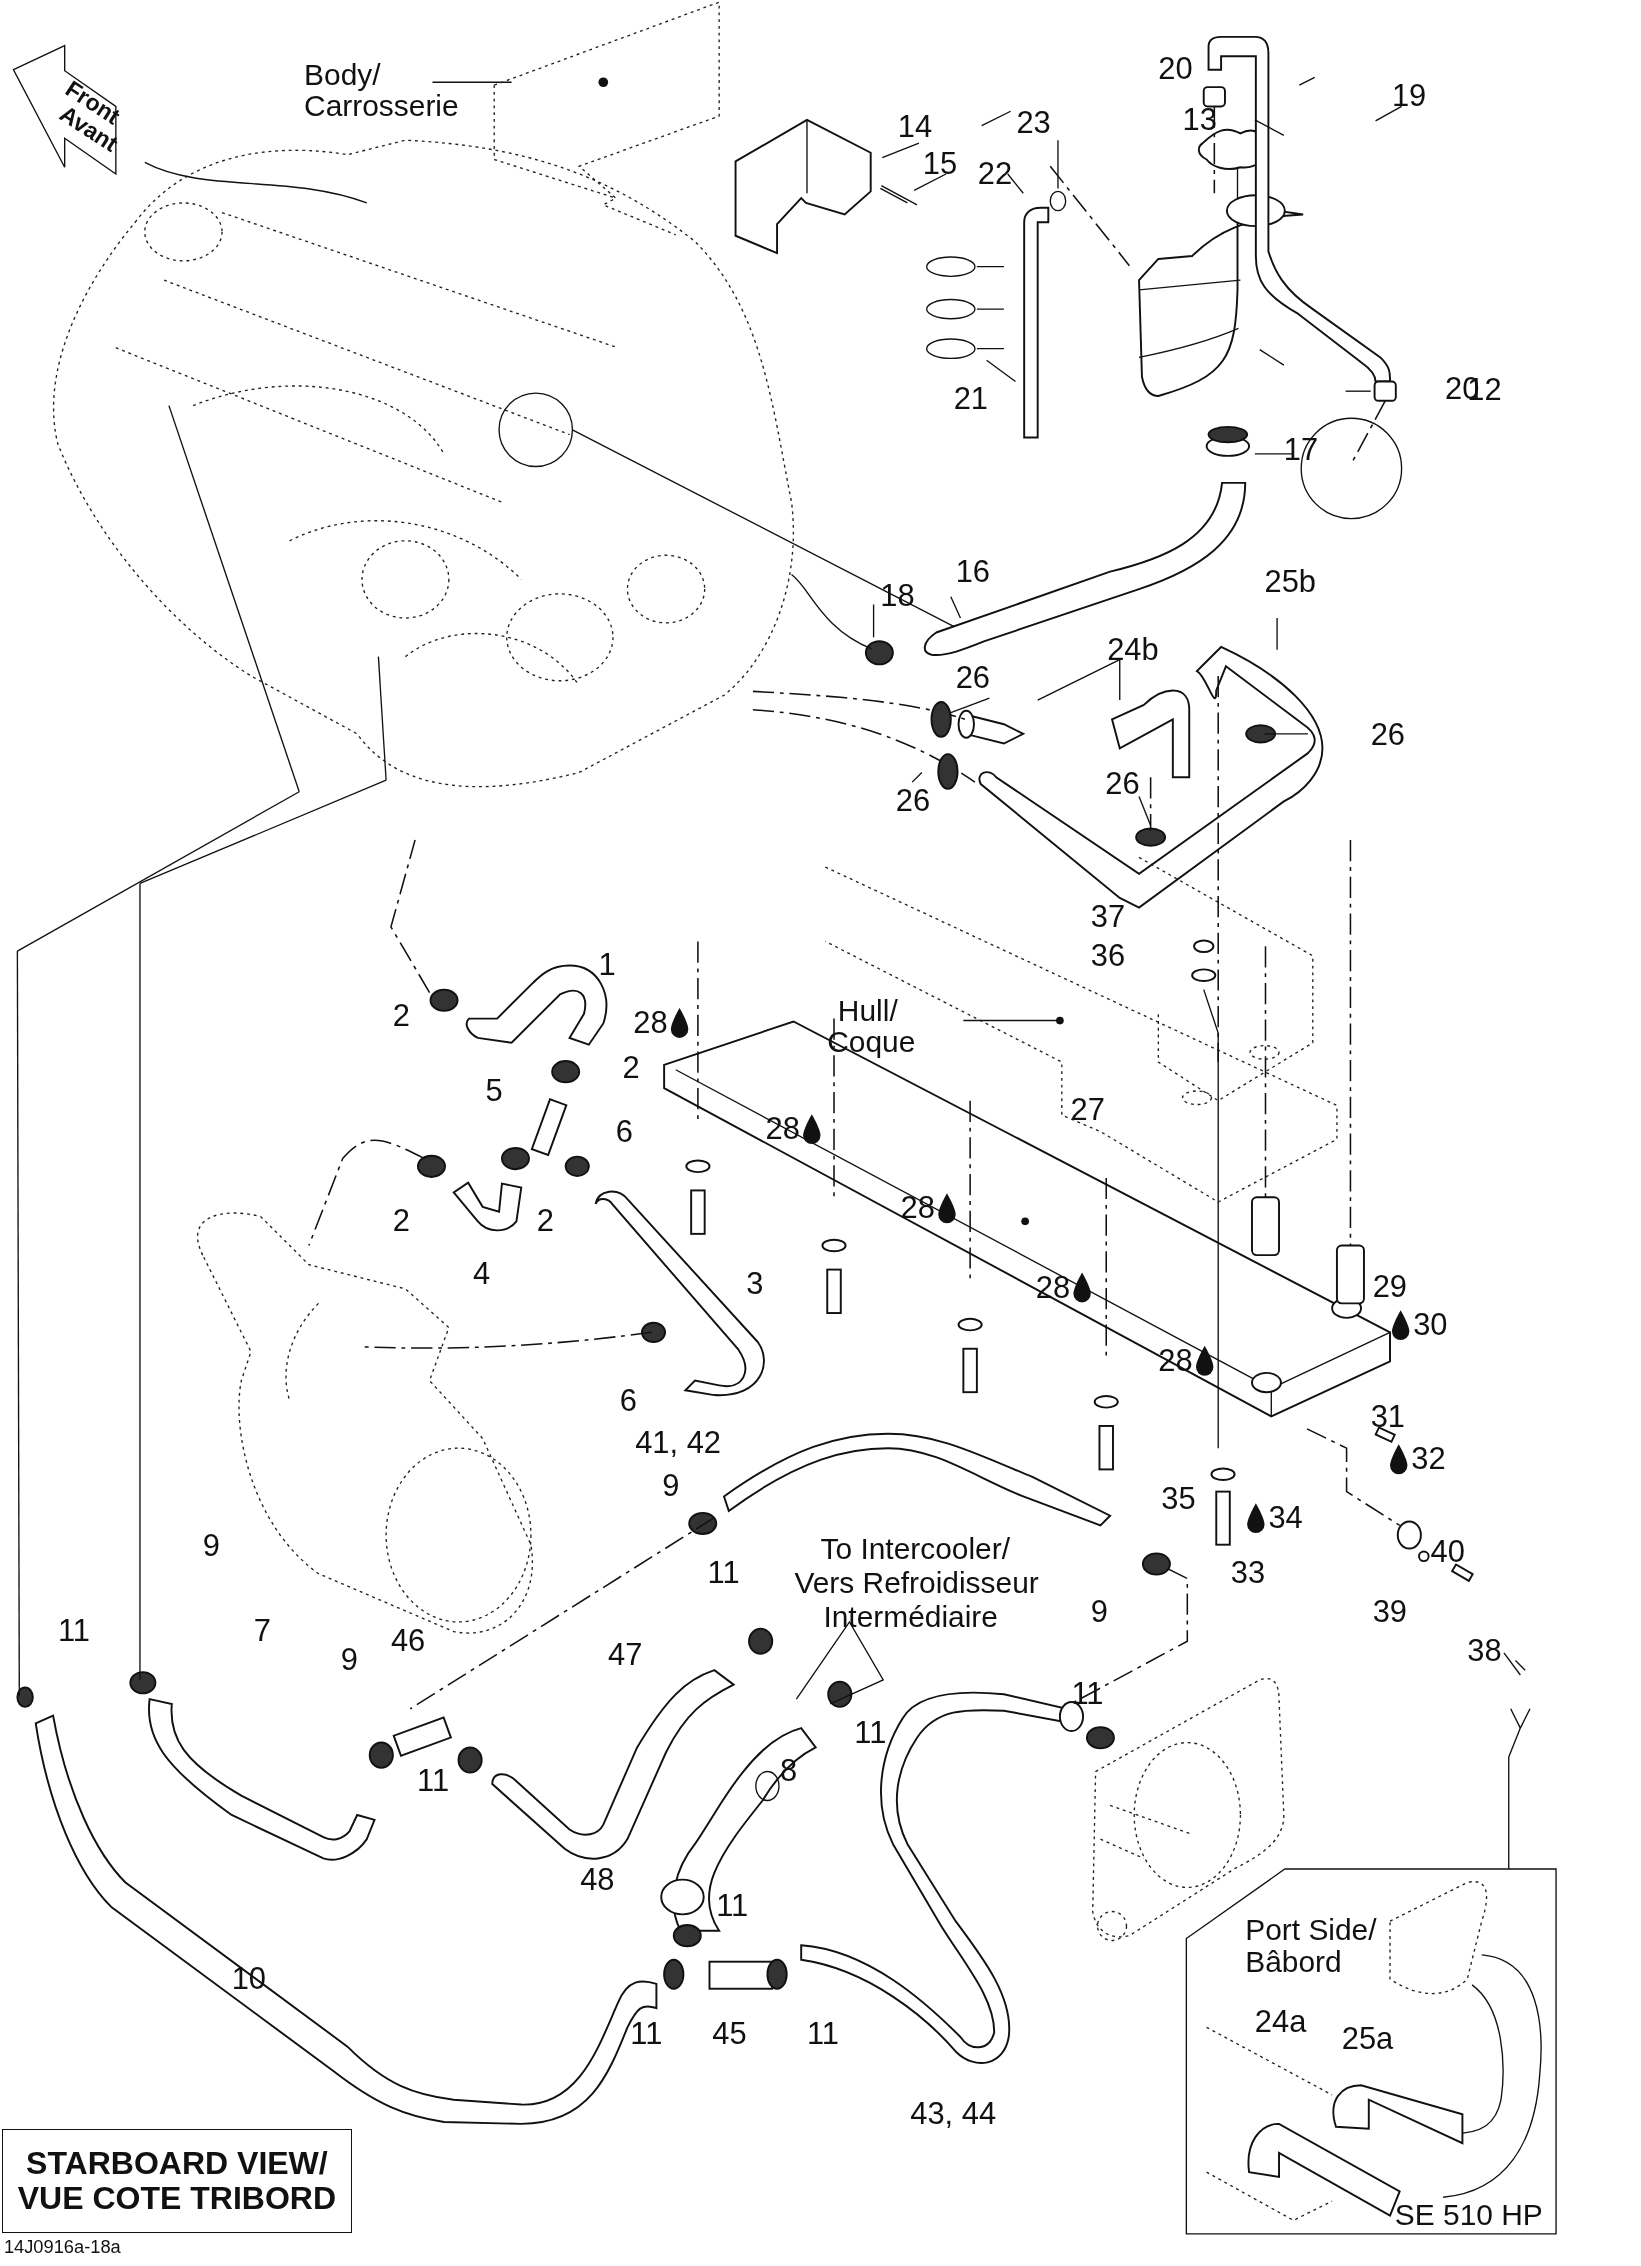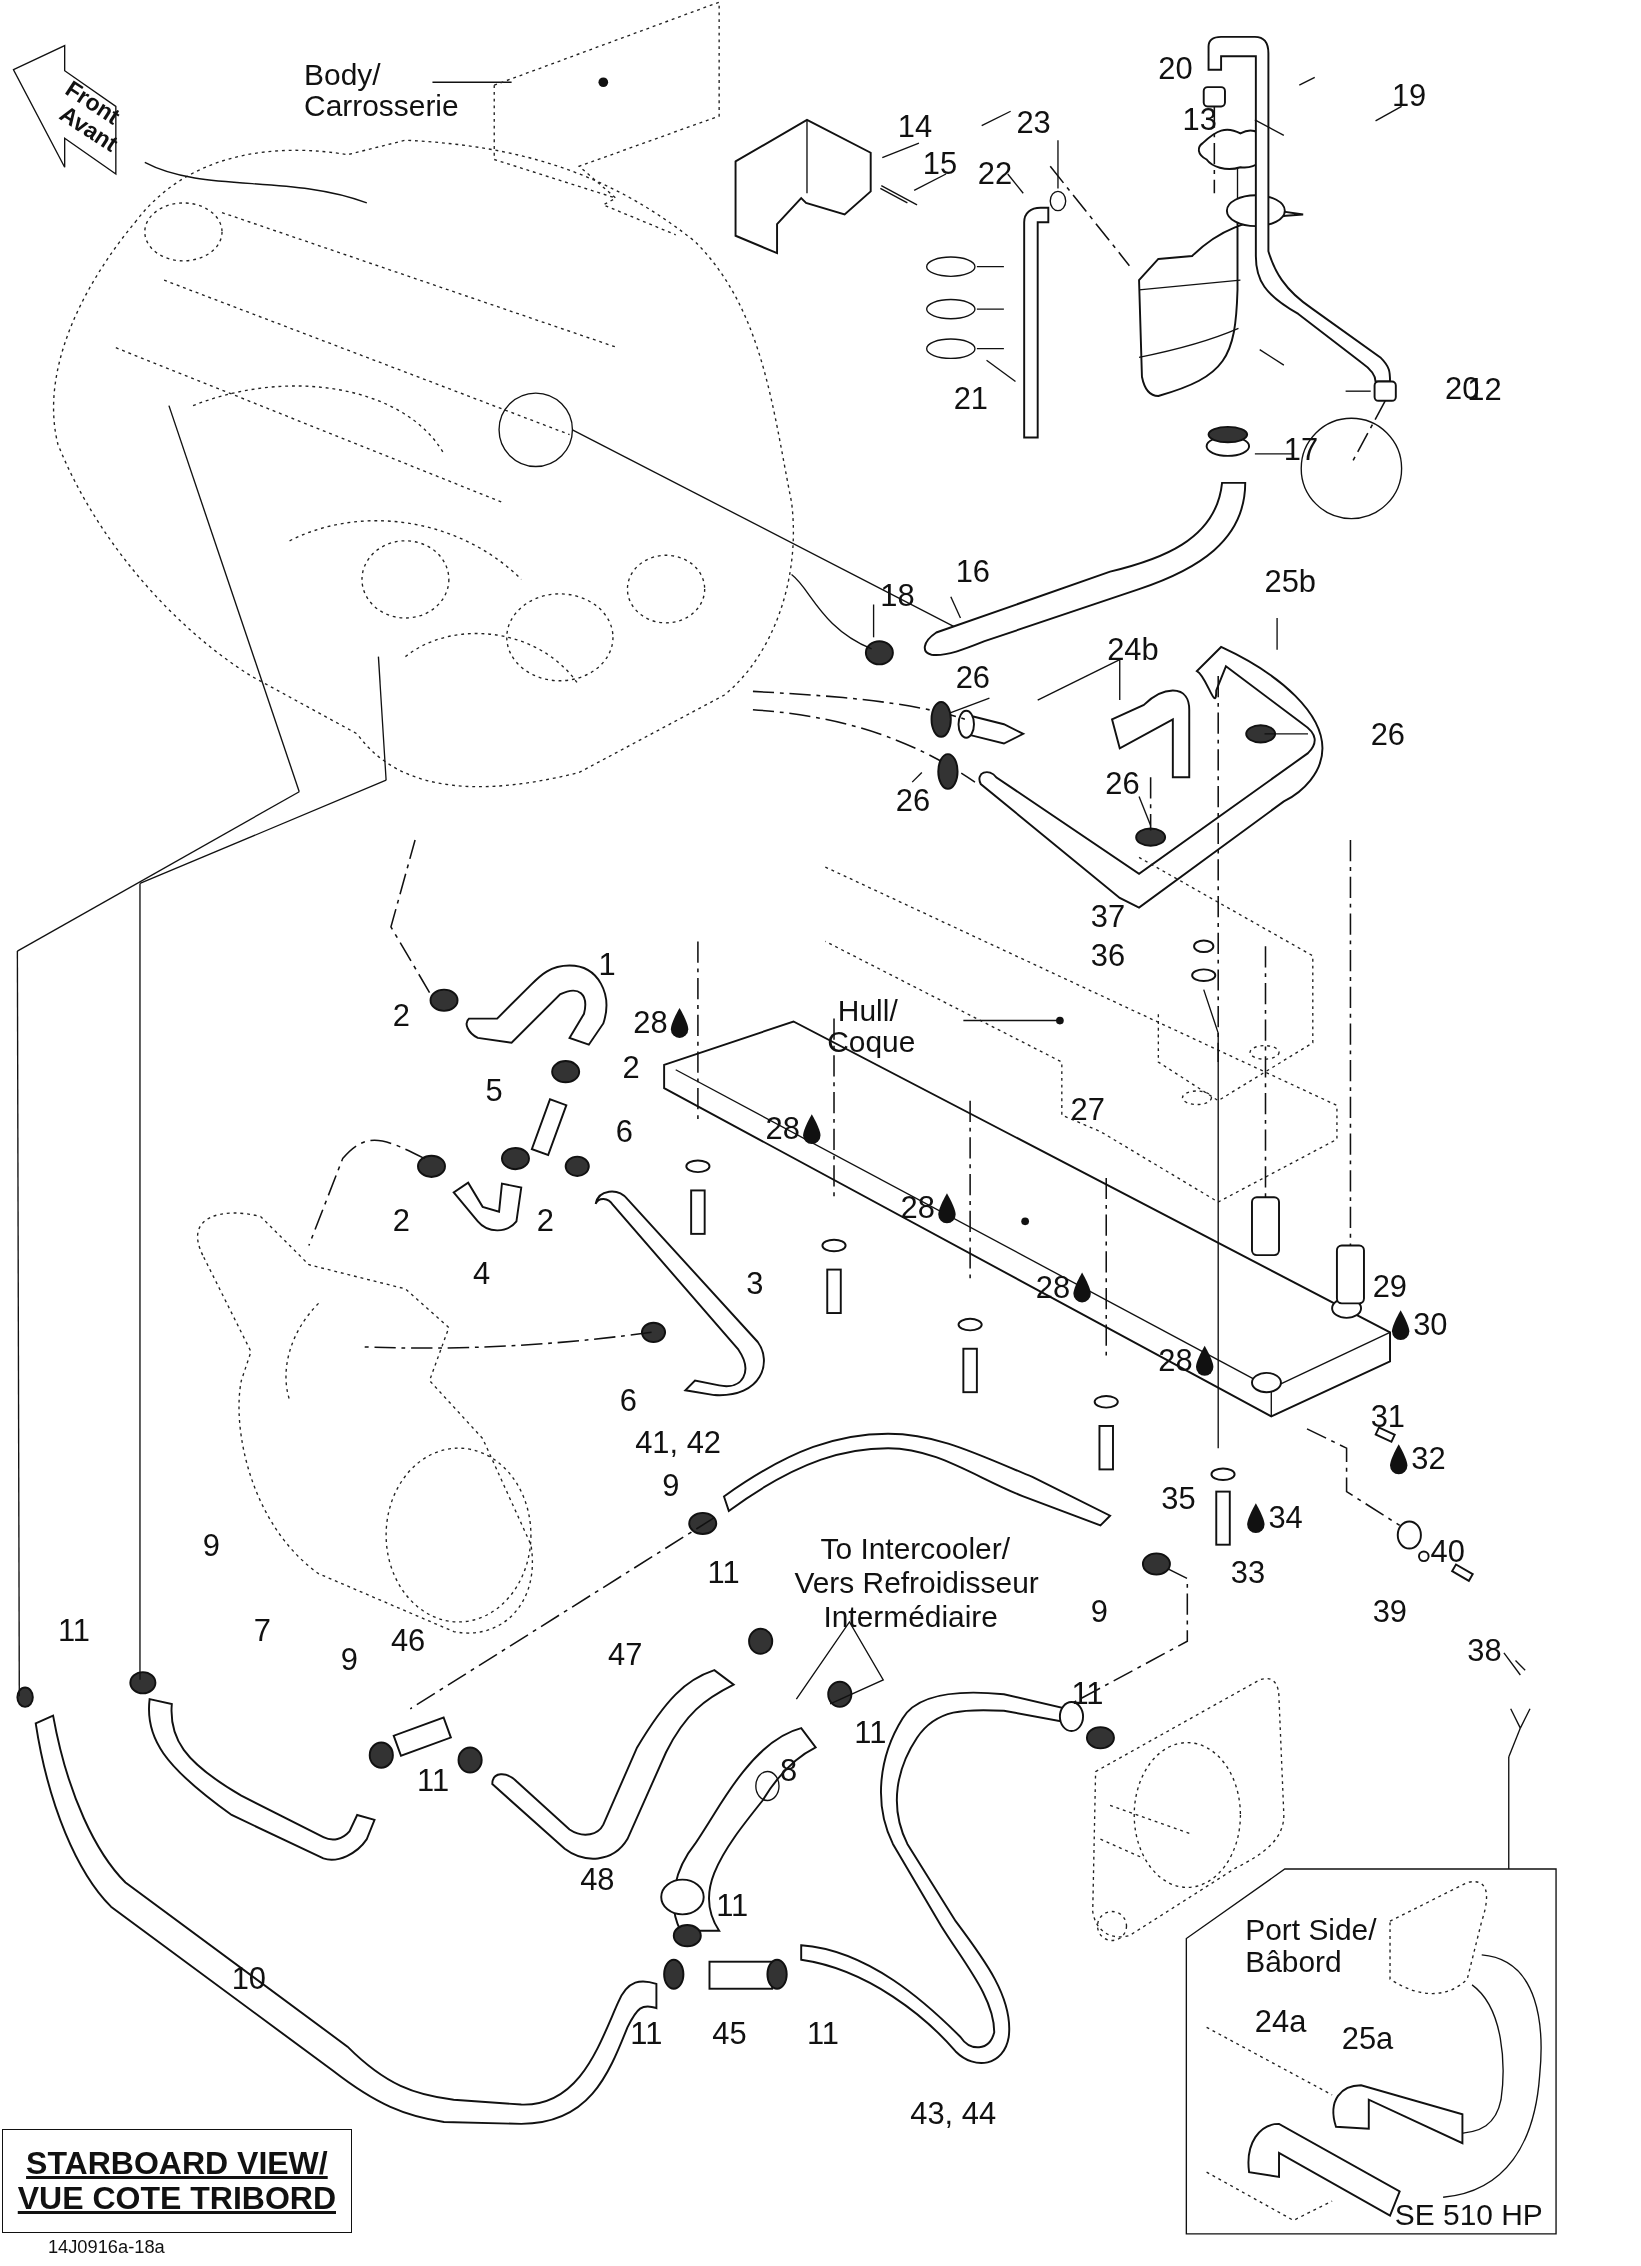--- a/index.html
+++ b/index.html
@@ -7,22 +7,22 @@
   #diagram{position:absolute;left:0;top:0;width:1641px;height:2266px;}
   .ln{stroke:#111;stroke-width:2;fill:none;}
   .thin{stroke:#111;stroke-width:1.4;fill:none;}
   .dash{stroke:#111;stroke-width:1.6;fill:none;stroke-dasharray:22 6 4 6;}
   .dot{stroke:#222;stroke-width:1.4;fill:none;stroke-dasharray:3 4;}
   .hose{stroke:#111;stroke-width:2;fill:#fff;}
   .clamp{stroke:#111;stroke-width:2;fill:#333;}
   .lbl{font-family:"Liberation Sans",sans-serif;font-size:32px;fill:#111;}
   .cap{font-family:"Liberation Sans",sans-serif;font-size:31px;fill:#111;}
   .bold{font-family:"Liberation Sans",sans-serif;font-weight:bold;fill:#111;}
-  .view-box{position:absolute;left:1.9px;top:2129px;width:350px;height:104px;border:1.9px solid #111;box-sizing:border-box;display:flex;flex-direction:column;justify-content:center;align-items:center;font-weight:bold;font-size:32px;line-height:35px;text-decoration:underline;}
-  .ref{position:absolute;left:3.9px;top:2236px;font-size:18.3px;margin-left:44px;}
+  .view-box{position:absolute;left:1.9px;top:2129px;width:350px;height:104px;border:1.9px solid #111;box-sizing:border-box;display:flex;flex-direction:column;justify-content:center;align-items:center;font-weight:bold;font-size:32px;line-height:35px;}
+  .ref{position:absolute;left:3.9px;top:2236px;font-size:18.3px;}
 </style>
 </head>
 <body>
 
 <svg id="diagram" viewBox="0 0 1700 2347" xmlns="http://www.w3.org/2000/svg">
 
   <g>
     <path class="thin" d="M14 72 L67 47 L67 73 L120 110 L120 180 L67 143 L67 173 Z"></path>
     <text class="bold" font-size="24" transform="translate(66 96) rotate(33)">Front</text>
     <text class="bold" font-size="24" transform="translate(60 122) rotate(33)">Avant</text>

